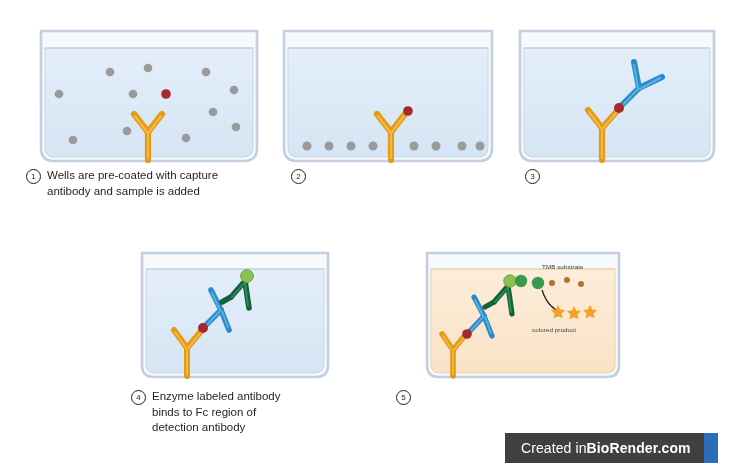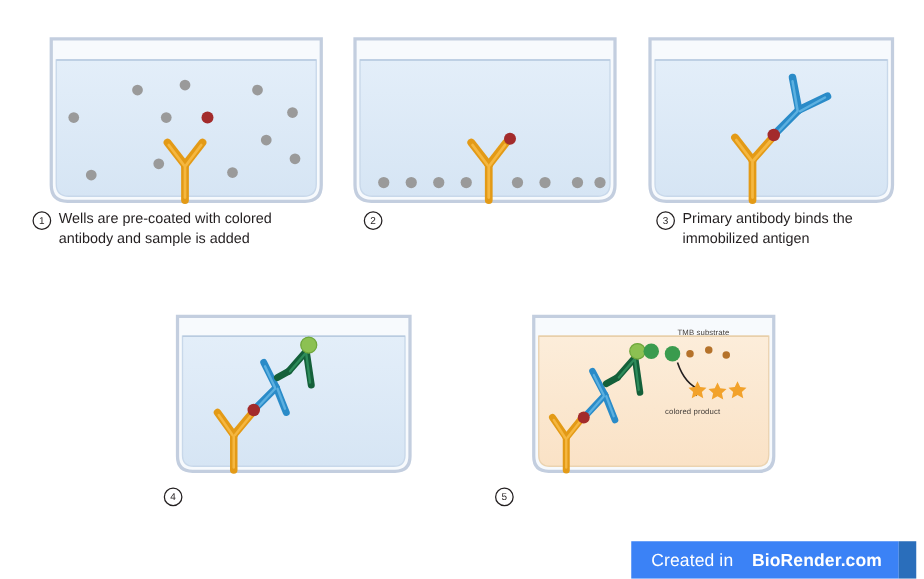--- a/index.html
+++ b/index.html
@@ -36,30 +36,30 @@
     box-sizing:border-box;
   }
   .cap-text{white-space:pre-line;}
   .footer{
     position:absolute;
     left:505px;top:433px;
     width:234px;height:30px;
     display:flex;align-items:center;
   }
   .footer-bar{
-    background:#3b82f6;
+    background:#404040;
     color:#ffffff;
     height:30px;
     display:flex;align-items:center;
     padding:0 13px 0 16px;
     font-size:14px;
     letter-spacing:.1px;
     white-space:nowrap;
   }
-  .footer-bar b{font-weight:bold;margin-left:15px;}
+  .footer-bar b{font-weight:bold;margin-left:0;}
   .footer-logo{
     width:14px;height:30px;
     background:#2a6ebb;
   }
   .mini-label{
     position:absolute;
     font-size:6.2px;
     color:#3f3a36;
     white-space:nowrap;
     letter-spacing:.1px;
@@ -107,21 +107,21 @@
         <line x1="109" y1="104" x2="97" y2="88"></line>
         <line x1="111" y1="104" x2="123" y2="88"></line>
       </g>
 
       <circle cx="128" cy="66" r="4.8" fill="#A32B2B"></circle>
     </svg>
   </div>
 </div>
 <div class="caption" style="left:26px;top:168px;width:232px;">
   <span class="step-num">1</span>
-  <span class="cap-text">Wells are pre-coated with colored
+  <span class="cap-text">Wells are pre-coated with capture
 antibody and sample is added</span>
 </div>
 
 <div class="panel" style="left:281px;top:28px;">
   <div class="well-wrap">
     <svg width="214" height="136" viewBox="0 0 214 136">
       <defs>
         <linearGradient id="liq2" x1="0" y1="0" x2="0" y2="1">
           <stop offset="0" stop-color="#E3EEF9"></stop>
           <stop offset="1" stop-color="#D6E5F4"></stop>
@@ -192,22 +192,20 @@
         <line x1="105" y1="78" x2="121" y2="61"></line>
         <line x1="121" y1="60" x2="117" y2="37"></line>
         <line x1="123" y1="61" x2="143" y2="50"></line>
       </g>
       <circle cx="102" cy="80" r="5" fill="#A32B2B"></circle>
     </svg>
   </div>
 </div>
 <div class="caption" style="left:525px;top:168px;width:210px;">
   <span class="step-num">3</span>
-  <span class="cap-text">Primary antibody binds the
-immobilized antigen</span>
 </div>
 
 <div class="panel" style="left:139px;top:250px;">
   <div class="well-wrap">
     <svg width="192" height="130" viewBox="0 0 192 130">
       <defs>
         <linearGradient id="liq4" x1="0" y1="0" x2="0" y2="1">
           <stop offset="0" stop-color="#E3EEF9"></stop>
           <stop offset="1" stop-color="#D6E5F4"></stop>
         </linearGradient>
@@ -248,20 +246,23 @@
         <line x1="106" y1="33" x2="109" y2="56"></line>
       </g>
 
       <circle cx="108" cy="26" r="6.4" fill="#8CC152" stroke="#6FA73C" stroke-width="1"></circle>
       <circle cx="64" cy="78" r="5" fill="#A32B2B"></circle>
     </svg>
   </div>
 </div>
 <div class="caption" style="left:131px;top:389px;width:200px;">
   <span class="step-num">4</span>
+  <span class="cap-text">Enzyme labeled antibody
+binds to Fc region of
+detection antibody</span>
 </div>
 
 <div class="panel" style="left:424px;top:250px;">
   <div class="well-wrap">
     <svg width="198" height="130" viewBox="0 0 198 130">
       <defs>
         <linearGradient id="liq5" x1="0" y1="0" x2="0" y2="1">
           <stop offset="0" stop-color="#FCEDDA"></stop>
           <stop offset="1" stop-color="#FAE2C6"></stop>
         </linearGradient>

